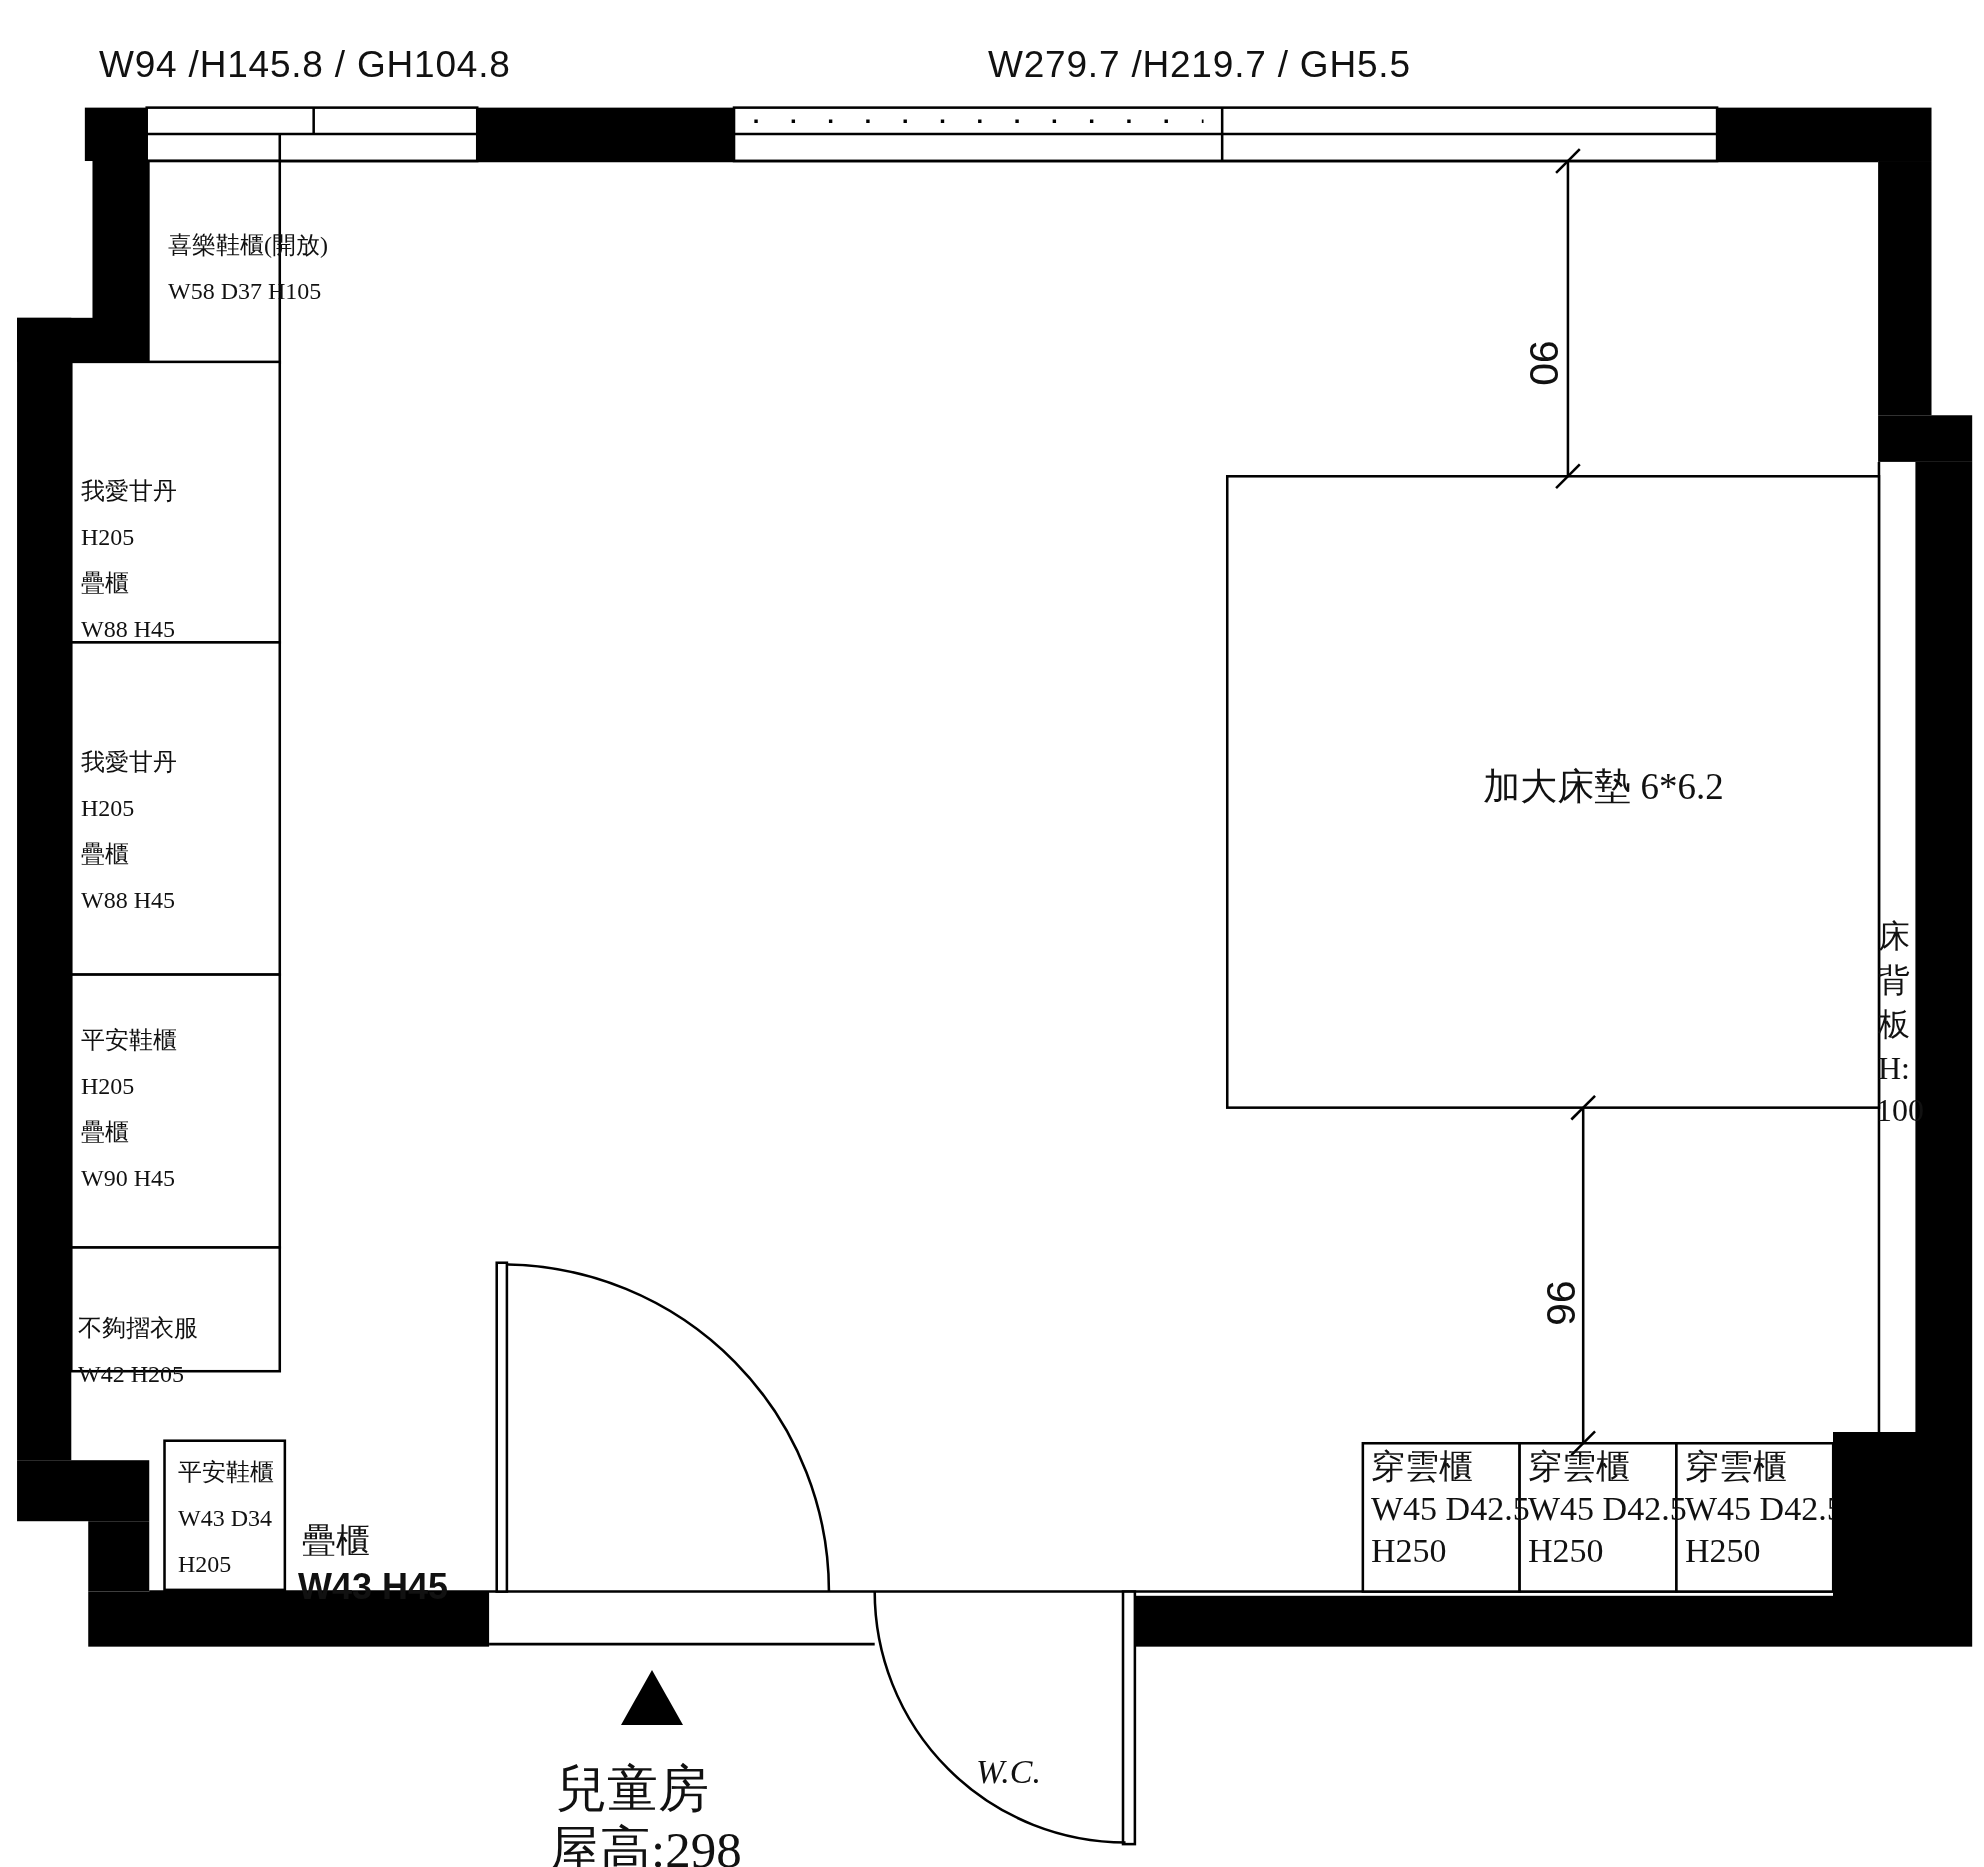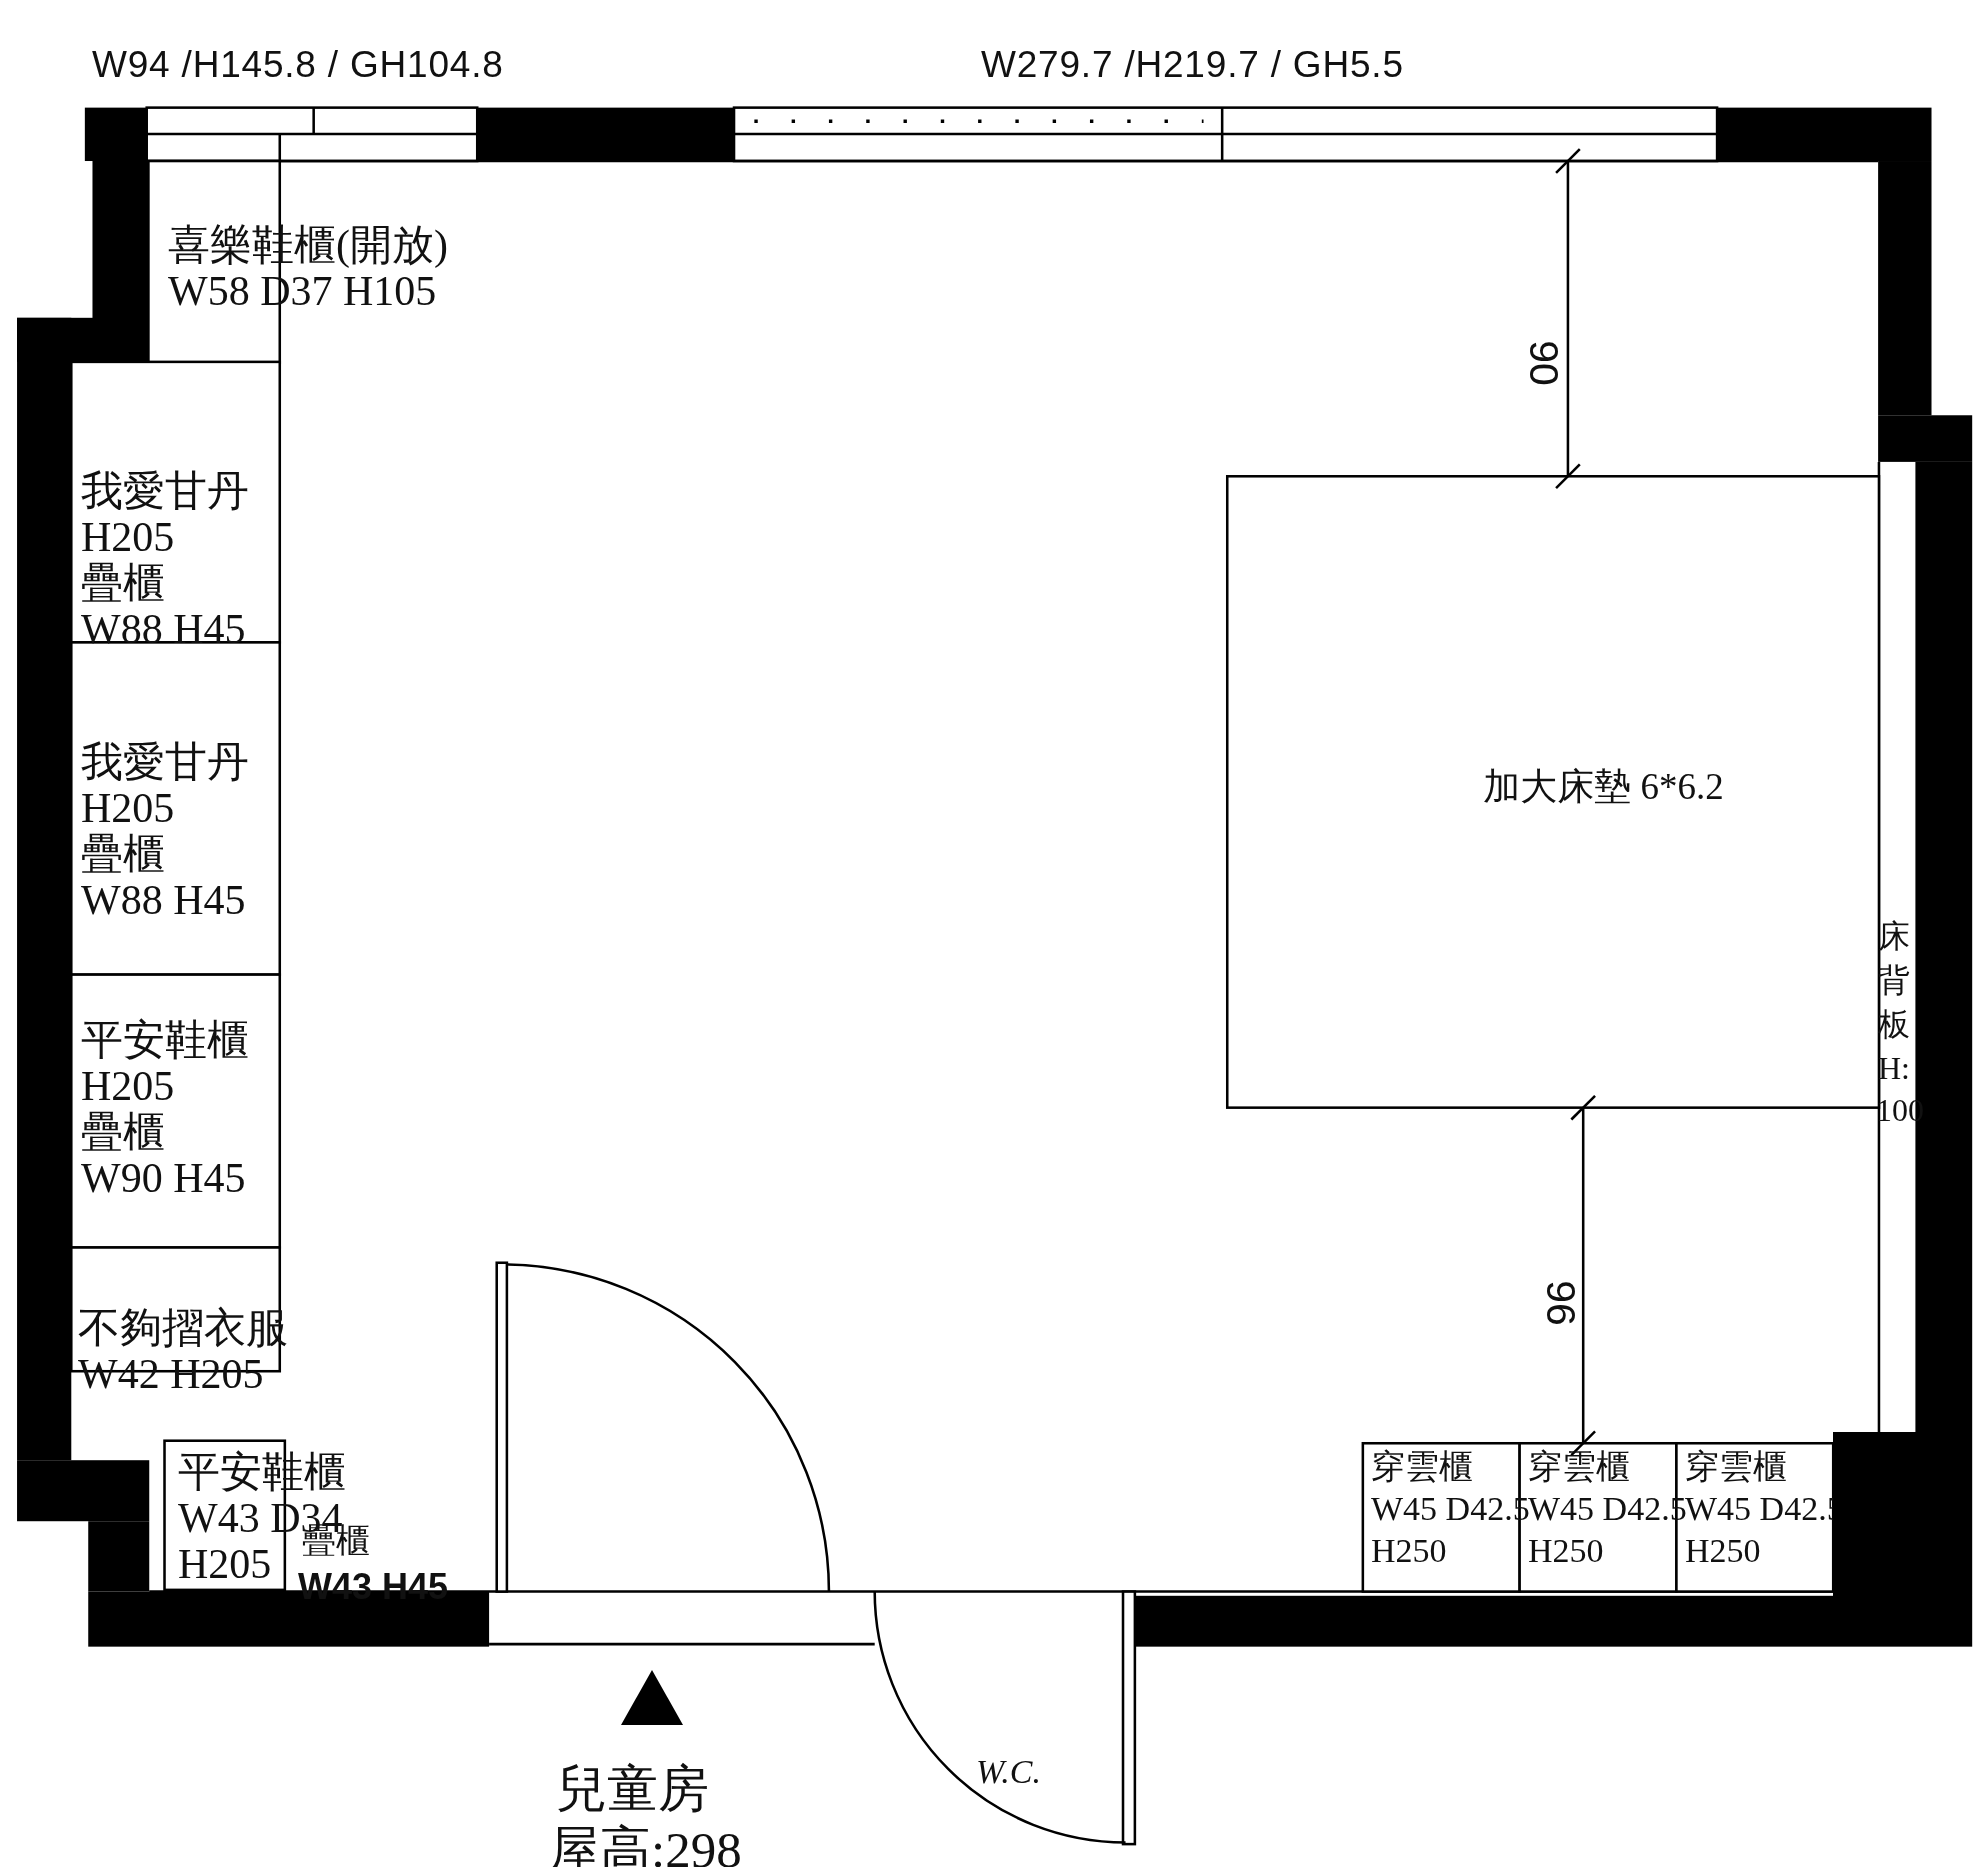--- a/index.html
+++ b/index.html
@@ -2,22 +2,22 @@
 <html style="font-size:13.6px"><head>
 <meta charset="utf-8">
 <style>
   html,body{margin:0;padding:0;background:#ffffff;}
   #plan{position:relative;width:1985px;height:1867px;background:#fff;
         font-family:"Liberation Serif",serif;color:#111;overflow:hidden;}
   #plan svg{position:absolute;left:0;top:0;}
   .txt{position:absolute;white-space:nowrap;line-height:1.32;}
   .serif{font-family:"Liberation Serif",serif;}
   .sans{font-family:"Liberation Sans",sans-serif;}
-  .lbl-window{font-size:37px;letter-spacing:0.8px;}
-  .lbl-cab{font-size:42px;line-height:46px;}
+  .lbl-window{font-size:37px;letter-spacing:0.8px;margin-left:7px;}
+  .lbl-cab{font-size:24px;line-height:46px;}
   .lbl-cab div{height:46px;}
   .lbl-bed{font-size:37px;}
   .lbl-room{font-size:51px;line-height:61px;margin-top:20px;}
   .lbl-wc{font-size:34px;}
   .dim{position:absolute;width:54px;height:54px;display:flex;align-items:center;
        justify-content:center;font-size:41px;transform:rotate(90deg);
        font-family:"Liberation Sans",sans-serif;}
   .vtext{position:absolute;width:42px;text-align:left;font-size:32px;line-height:44px;}
   .tri{position:absolute;width:0;height:0;border-left:31px solid transparent;
        border-right:31px solid transparent;border-bottom:55px solid #000;}

